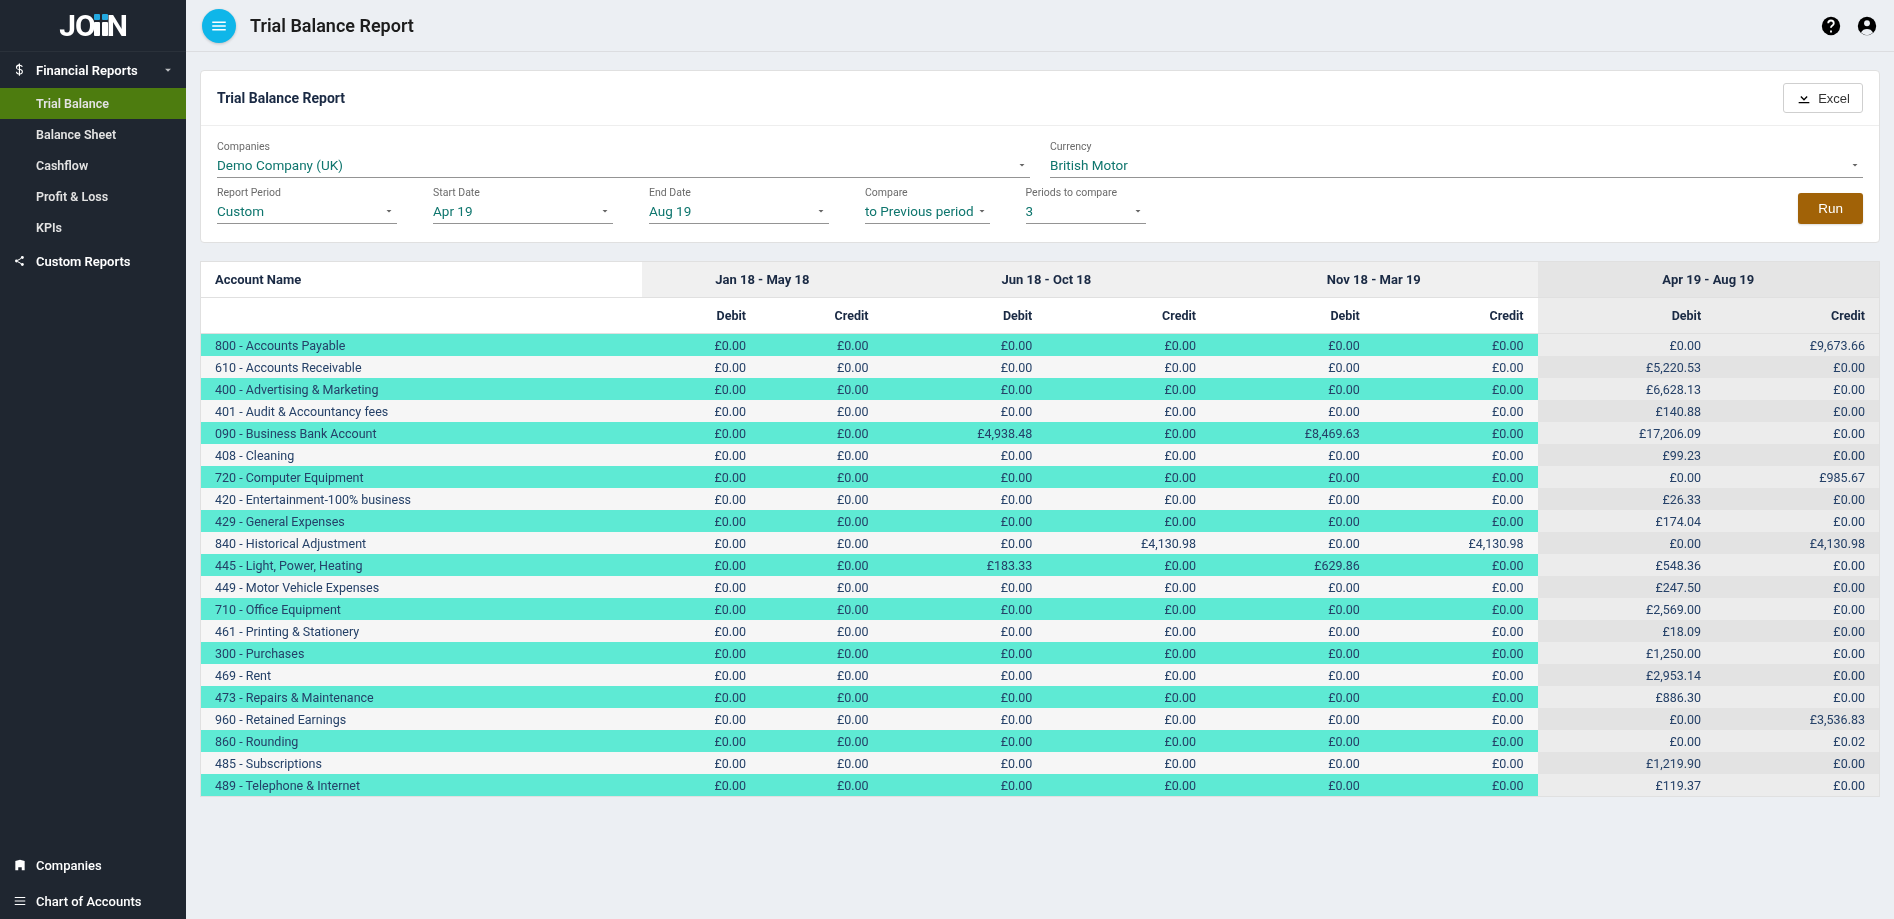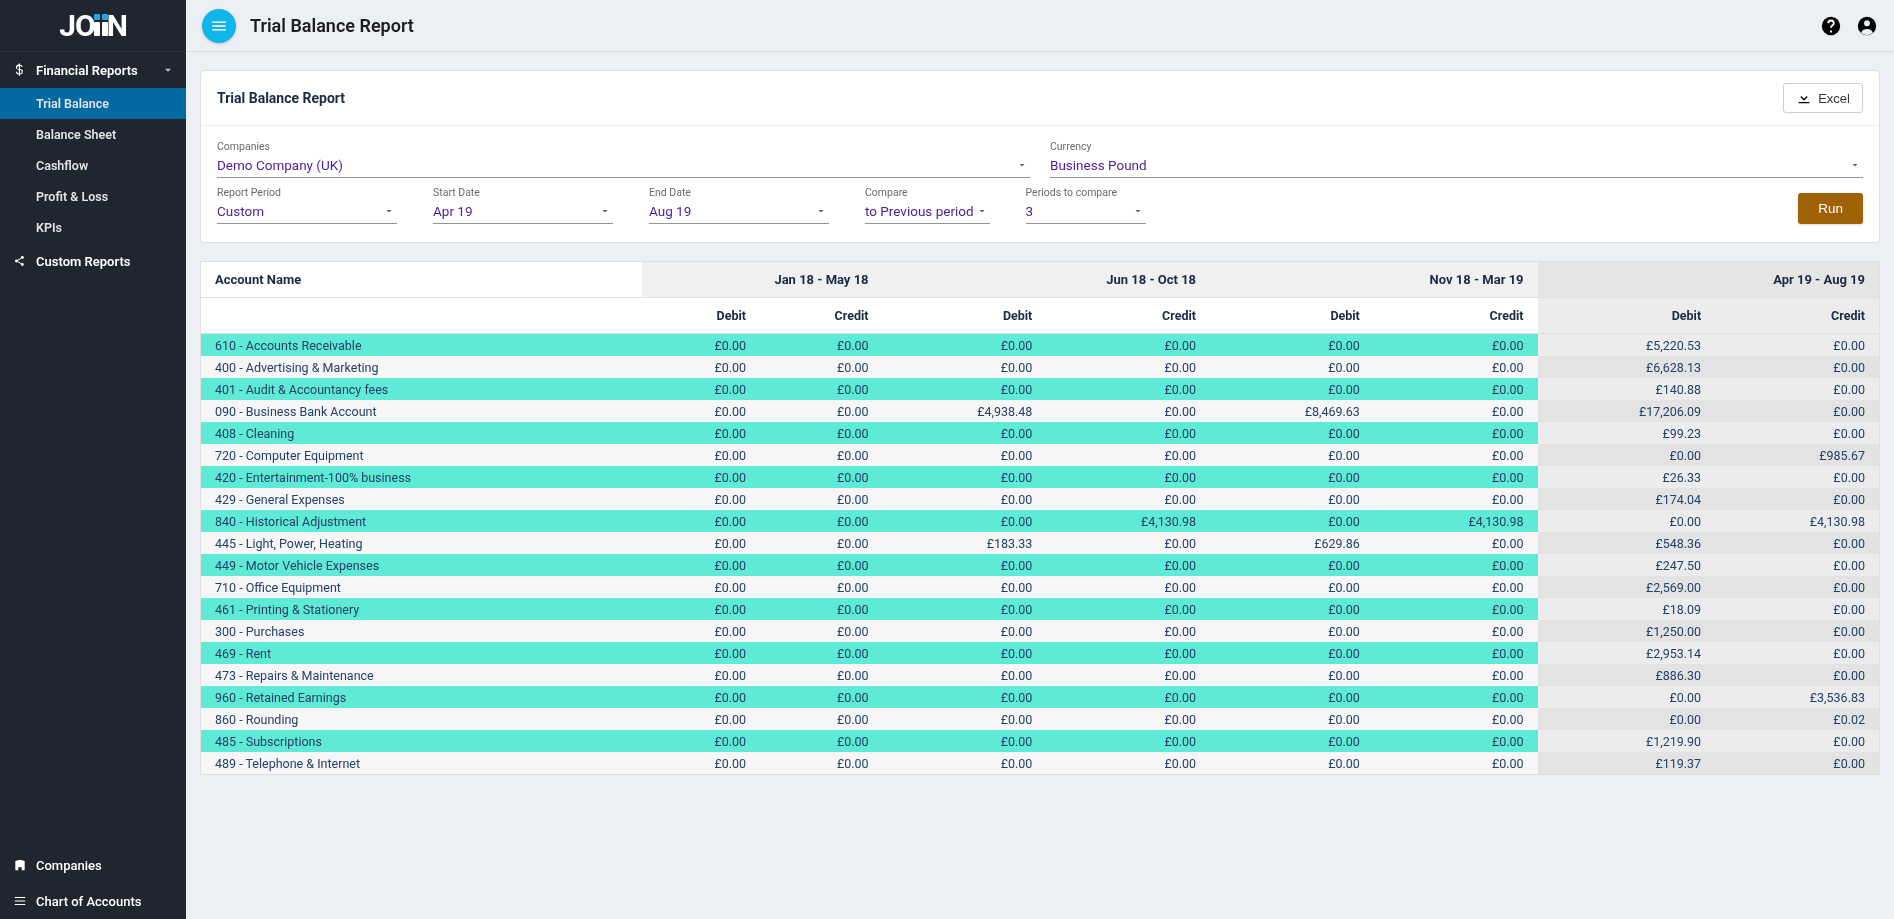--- a/index.html
+++ b/index.html
@@ -12,21 +12,21 @@
 .logo { font-size: 30px; font-weight: 700; color: #fff; letter-spacing: -1px; display: flex; align-items: center; }
 .logo .dot-i { display: inline-flex; flex-direction: column; align-items: center; margin: 0 -1px; }
 .logo .dot-row { display: flex; gap: 2px; margin-bottom: 2px; }
 .logo .dot { width: 6px; height: 6px; background: #23a9e1; border-radius: 1px; }
 .logo .stem { width: 6px; height: 14px; background: #fff; border-radius: 1px; }
 
 .nav-group { }
 .nav-heading { display: flex; align-items: center; gap: 8px; padding: 10px 10px 10px 12px; font-weight: 600; font-size: 13px; cursor: pointer; color: #fff; }
 .nav-heading .chev { margin-left: auto; opacity: .7; }
 .nav-item { display: flex; align-items: center; gap: 10px; padding: 8px 10px 8px 36px; font-weight: 600; font-size: 12.5px; color: #e3e3e3; cursor: pointer; }
-.nav-item.active { background: #0369a1; }
+.nav-item.active { background: #4d7c0f; }
 .nav-spacer { flex: 1; }
 .nav-bottom .nav-heading { padding-left: 12px; font-weight: 500; }
 .ic { width: 16px; height: 16px; display: inline-flex; align-items: center; justify-content: center; flex-shrink: 0; }
 
 
 .main { flex: 1; display: flex; flex-direction: column; min-width: 0; }
 
 .topbar { height: 52px; background: #eceff3; border-bottom: 1px solid #dcdde0; display: flex; align-items: center; padding: 0 16px; }
 .menu-btn { width: 34px; height: 34px; border-radius: 50%; background: #0fb6e9; color: #fff; display: flex; align-items: center; justify-content: center; box-shadow: 0 1px 3px rgba(0,0,0,.2); cursor: pointer; }
 .topbar h1 { font-size: 18px; font-weight: 600; margin-left: 14px; color: #1d1d1d; }
@@ -40,31 +40,31 @@
 .card-head h2 { font-size: 14px; font-weight: 700; color: #1a2a44; }
 .excel-btn { margin-left: auto; display: flex; align-items: center; gap: 6px; padding: 6px 12px; border: 1px solid #cfcfcf; border-radius: 3px; background: #fff; cursor: pointer; font-size: 13px; font-weight: 500; color: #333; }
 
 .card-body { padding: 6px 16px 18px; }
 
 .filter-row { display: flex; gap: 36px; margin-top: 8px; align-items: flex-end; }
 .filter-row.first { gap: 20px; }
 .field { position: relative; }
 .field.grow { flex: 1; }
 .field-label { font-size: 10.5px; color: #6b6b6b; margin-bottom: 2px; display: block; }
-.field-value { font-size: 13.5px; color: #4c1d95; padding: 2px 0 4px; border-bottom: 1px solid #949494; display: flex; align-items: center; cursor: pointer; min-width: 160px; }
+.field-value { font-size: 13.5px; color: #0f766e; padding: 2px 0 4px; border-bottom: 1px solid #949494; display: flex; align-items: center; cursor: pointer; min-width: 160px; }
 .field-value .drop { margin-left: auto; opacity: .6; }
 .field.w180 .field-value { min-width: 180px; }
 .field.w130 .field-value { min-width: 120px; }
 .run-btn { background: #a16207; color: #fff; border: none; border-radius: 3px; padding: 8px 20px; font-size: 13.5px; font-weight: 500; cursor: pointer; margin-left: auto; box-shadow: 0 1px 2px rgba(0,0,0,.15); }
 
 
 .table-card { background: #5eead4; border: 1px solid #e0e0e0; }
 table { width: 100%; border-collapse: collapse; font-size: 12.5px; }
 thead th { text-align: right; font-weight: 700; color: #1a2a44; padding: 10px 14px; border-bottom: 1px solid #e0e0e0; background: #fff; white-space: nowrap; }
-thead tr.period-row th { background: #f0f0f0; font-size: 13px; }
+thead tr.period-row th { background: #f0f0f0; font-size: 13px; text-align: center; }
 thead tr.period-row th.period-current { background: #e5e5e5; }
 thead tr.period-row th.acct { background: #fff; text-align: left; }
 thead tr.sub-row th.acct { text-align: left; }
 tbody td { padding: 3.5px 14px; text-align: right; white-space: nowrap; color: #254168; }
 tbody td.acct { text-align: left; color: #254168; }
 tbody tr:nth-child(even) { background: #f6f6f6; }
 th.current, td.current { background: #ececec; }
 tbody tr:nth-child(even) td.current { background: #e3e3e3; }
 th.acct { text-align:left; }
 
@@ -205,21 +205,21 @@
                   <span class="ic drop">
                     <svg viewBox="0 0 24 24" width="12" height="12" fill="#000">
                       <path d="M7 10l5 5 5-5z"></path>
                     </svg>
                   </span>
                 </div>
             </div>
             <div class="field grow">
               <span class="field-label">Currency</span>
               <div class="field-value">
-                  <span>Business Pound</span>
+                  <span>British Motor</span>
                   <span class="ic drop">
                     <svg viewBox="0 0 24 24" width="12" height="12" fill="#000">
                       <path d="M7 10l5 5 5-5z"></path>
                     </svg>
                   </span>
                 </div>
             </div>
           </div>
 
           <div class="filter-row">
@@ -300,20 +300,31 @@
                 <th>Debit</th>
                 <th>Credit</th>
                 <th>Debit</th>
                 <th>Credit</th>
                 <th class="current">Debit</th>
                 <th class="current">Credit</th>
               </tr>
           </thead>
           <tbody id="tbody">
               <tr>
+                <td class="acct">800 - Accounts Payable</td>
+                <td>£0.00</td>
+                <td>£0.00</td>
+                <td>£0.00</td>
+                <td>£0.00</td>
+                <td>£0.00</td>
+                <td>£0.00</td>
+                <td class="current">£0.00</td>
+                <td class="current">£9,673.66</td>
+              </tr>
+              <tr>
                 <td class="acct">610 - Accounts Receivable</td>
                 <td>£0.00</td>
                 <td>£0.00</td>
                 <td>£0.00</td>
                 <td>£0.00</td>
                 <td>£0.00</td>
                 <td>£0.00</td>
                 <td class="current">£5,220.53</td>
                 <td class="current">£0.00</td>
               </tr>

